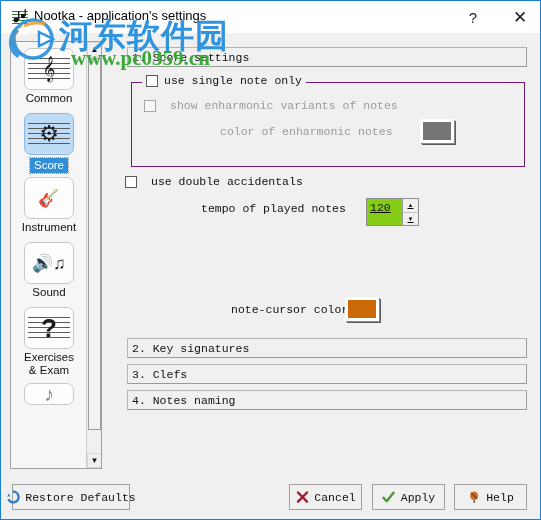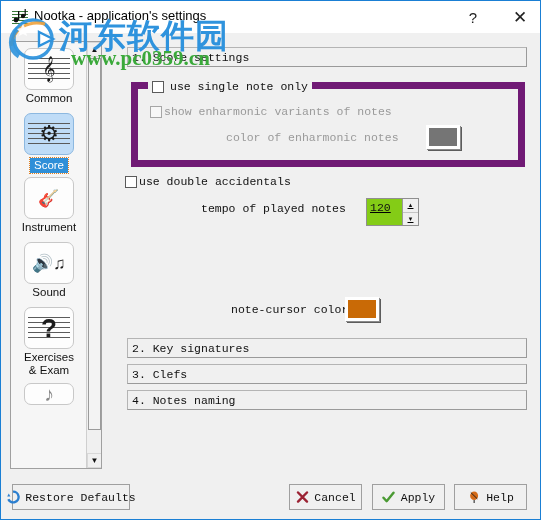--- a/index.html
+++ b/index.html
@@ -169,21 +169,21 @@
   }
   #sec1 { left: 18px; top: 6px; width: 400px; }
   #sec2 { left: 18px; top: 297px; width: 400px; }
   #sec3 { left: 18px; top: 323px; width: 400px; }
   #sec4 { left: 18px; top: 349px; width: 400px; }
 
   .groupbox {
     position: absolute;
     left: 22px; top: 41px;
     width: 394px; height: 85px;
-    border: 7px solid #701a75;
+    border: 1px solid #701a75;
     box-sizing: border-box;
   }
   .gb-title {
     position: absolute;
     left: 10px; top: -9px;
     background: #f0f0f0;
     padding: 0 4px;
     display: flex; align-items: center; gap: 6px;
     white-space: nowrap;
   }
@@ -199,21 +199,21 @@
   .cb.dis { border-color: #a6a6a6; background: #f7f7f7; }
 
   .mono {
     font-family: "Liberation Mono", monospace;
     font-size: 11.5px;
     color: #111;
     white-space: nowrap;
   }
   .mono.dis { color: #9a9a9a; }
 
-  .row-abs { position: absolute; display: flex; align-items: center; gap: 2px; }
+  .row-abs { position: absolute; display: flex; align-items: center; gap: 14px; }
 
   #cbEnh { left: 12px; top: 16px; }
   #lblEnhColor { left: 88px; top: 42px; }
 
   .swatch-wrap {
     position: absolute;
     box-sizing: border-box;
     background: #ffffff;
     border: 1px solid #ffffff;
     padding: 2px;

